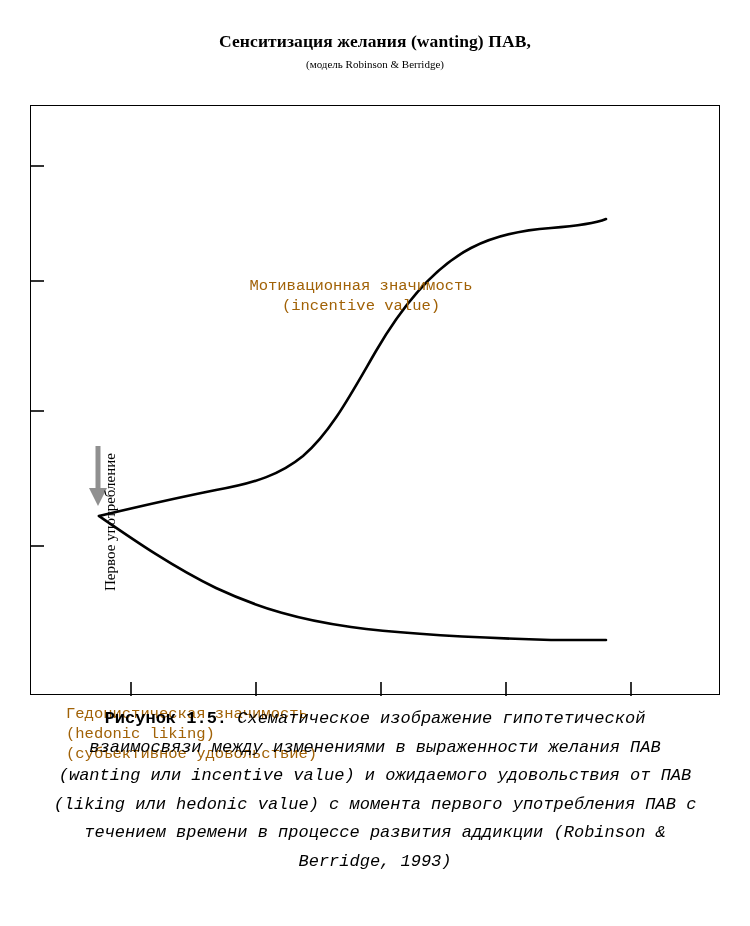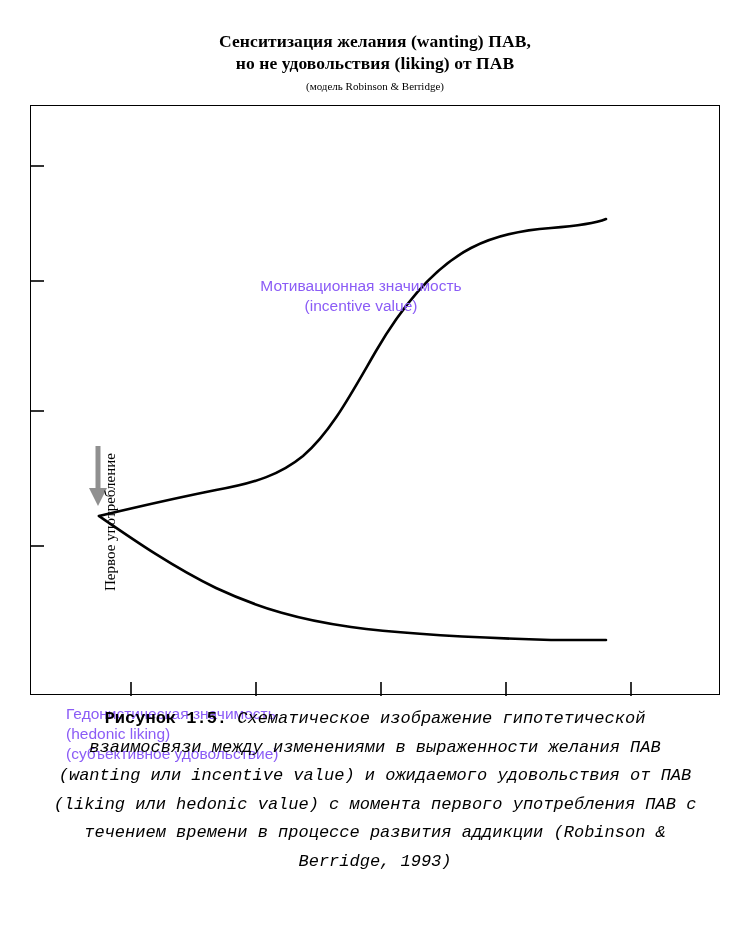--- a/index.html
+++ b/index.html
@@ -55,24 +55,24 @@
     background: #ffffff;
   }
   .chart-svg {
     position: absolute;
     left: 0;
     top: 0;
   }
   
   .lbl {
     position: absolute;
-    font-family: Liberation Sans, sans-serif;
+    font-family: Liberation Mono, monospace;
     font-size: 15.5px;
     line-height: 20px;
-    color: #8b5cf6;
+    color: #a16207;
     white-space: nowrap;
   }
   .lbl-incentive {
     left: 170px;
     top: 170px;
     width: 320px;
     text-align: center;
     white-space: normal;
   }
   .lbl-hedonic {
@@ -116,21 +116,20 @@
     font-weight: bold;
   }
 </style>
 </head>
 <body>
 
 <div class="page">
 
   <div class="title-block">
     <div class="title-line1">Сенситизация желания (wanting) ПАВ,</div>
-    <div class="title-line2">но не удовольствия (liking) от ПАВ</div>
     <div class="title-line3">(модель Robinson &amp; Berridge)</div>
   </div>
 
   <div class="chart-frame">
 
     <svg class="chart-svg" width="690" height="590" viewBox="0 0 690 590">
 
       <g stroke="#000000" stroke-width="1.6">
         <line x1="0" y1="175" x2="13" y2="175"></line>
         <line x1="0" y1="305" x2="13" y2="305"></line>

